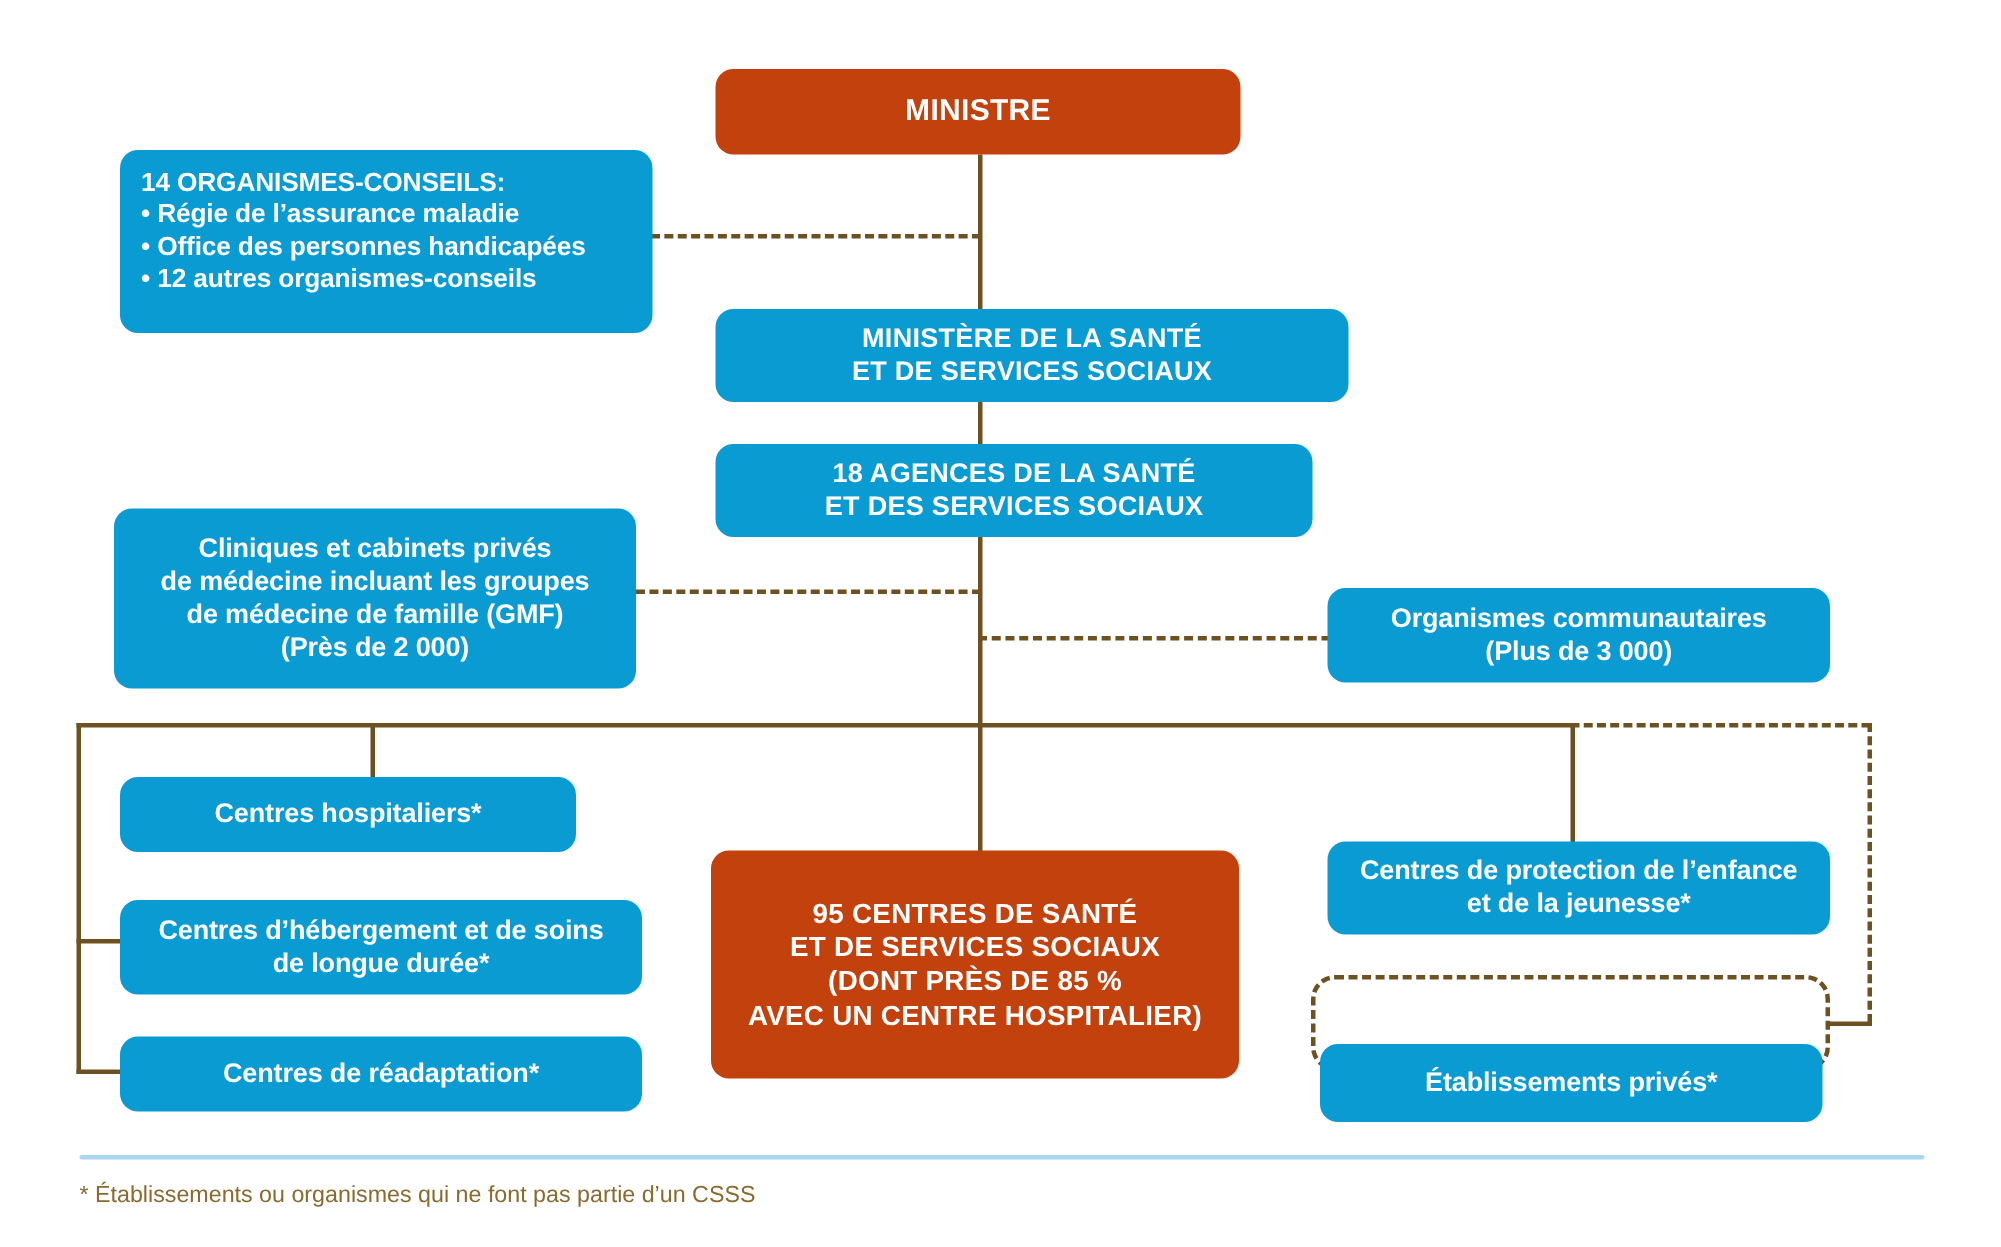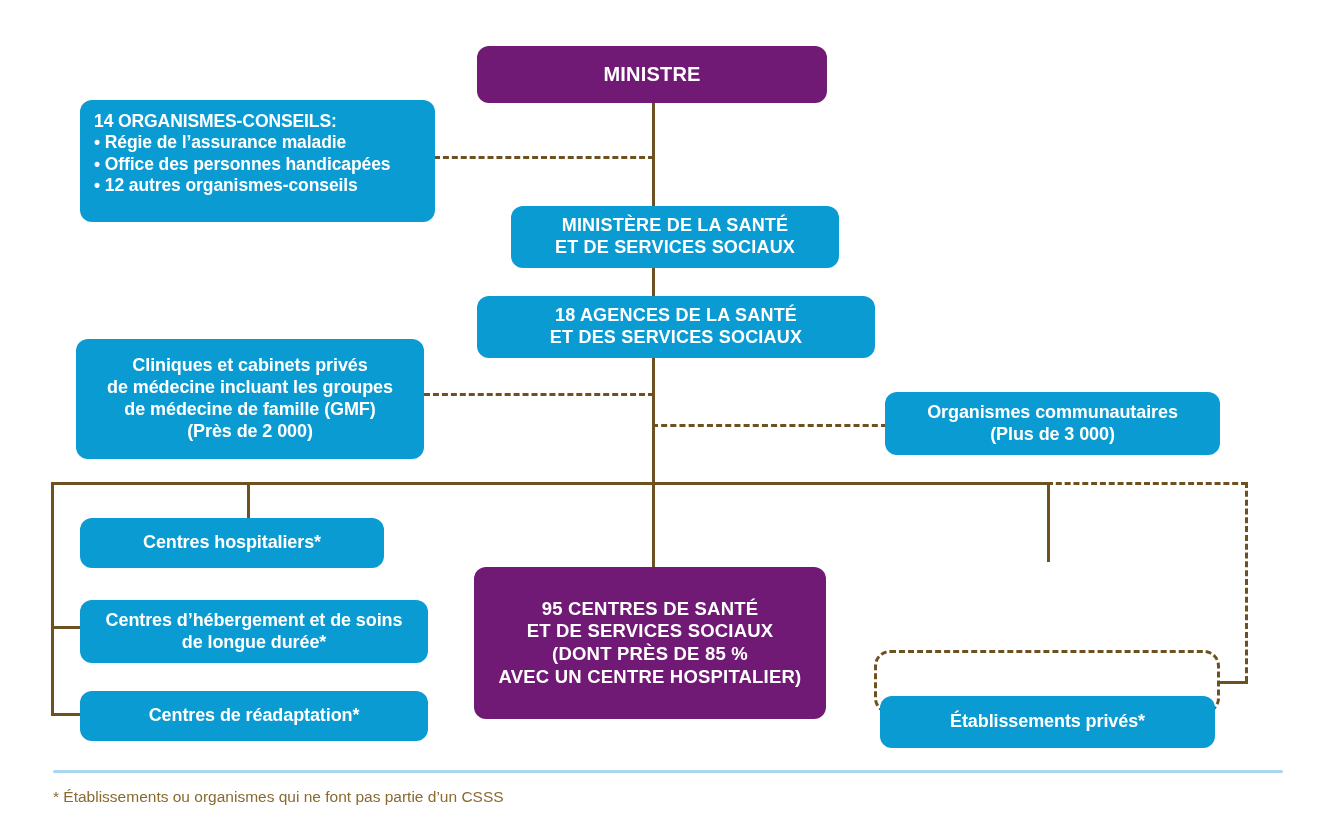--- a/index.html
+++ b/index.html
@@ -29,21 +29,21 @@
     justify-content: center;
     text-align: center;
     color: #ffffff;
     font-weight: bold;
     line-height: 1.22;
     letter-spacing: -0.1px;
     padding: 4px 8px;
     z-index: 5;
   }
   .node.blue  { background: #0b9bd3; }
-  .node.brown { background: #701a75; }
+  .node.brown { background: #c2410c; }
 
   .node .txt { width: 100%; white-space: pre-line; }
 
   
   .node.caps .txt {
     text-transform: none;
     letter-spacing: 0.2px;
   }
 
   
@@ -131,21 +131,21 @@
     <span class="txt">MINISTRE</span>
   </div>
 
   <div class="node blue listnode" style="left:80px; top:100px; width:355px; height:122px; font-size:17.5px;">
     <span class="txt">14 ORGANISMES-CONSEILS:
 • Régie de l’assurance maladie
 • Office des personnes handicapées
 • 12 autres organismes-conseils</span>
   </div>
 
-  <div class="node blue caps" style="left:477px; top:206px; width:328px; height:62px; font-size:18px;margin-left:34px;">
+  <div class="node blue caps" style="left:477px; top:206px; width:422px; height:62px; font-size:18px;">
     <span class="txt">MINISTÈRE DE LA SANTÉ
 ET DE SERVICES SOCIAUX</span>
   </div>
 
   <div class="node blue caps" style="left:477px; top:296px; width:398px; height:62px; font-size:18px;">
     <span class="txt">18 AGENCES DE LA SANTÉ
 ET DES SERVICES SOCIAUX</span>
   </div>
 
   <div class="node blue" style="left:76px; top:339px; width:348px; height:120px; font-size:18px;">
@@ -173,20 +173,24 @@
     <span class="txt">Centres de réadaptation*</span>
   </div>
 
   <div class="node brown caps" style="left:474px; top:567px; width:352px; height:152px; font-size:18.5px;">
     <span class="txt">95 CENTRES DE SANTÉ
 ET DE SERVICES SOCIAUX
 (DONT PRÈS DE 85 %
 AVEC UN CENTRE HOSPITALIER)</span>
   </div>
 
+  <div class="node blue" style="left:885px; top:561px; width:335px; height:62px; font-size:18px;">
+    <span class="txt">Centres de protection de l’enfance
+et de la jeunesse*</span>
+  </div>
 
   <div class="node blue" style="left:880px; top:656px; width:335px; height:52px; font-size:18px;margin-top:40px;">
     <span class="txt">Établissements privés*</span>
   </div>
 
   <div id="footer-rule" style="left:53px; top:770px; width:1230px;"></div>
 
   <div id="footnote" style="left:53px; top:788px; font-size:15.5px;">* Établissements ou organismes qui ne font pas partie d’un CSSS</div>
 
 </div>

